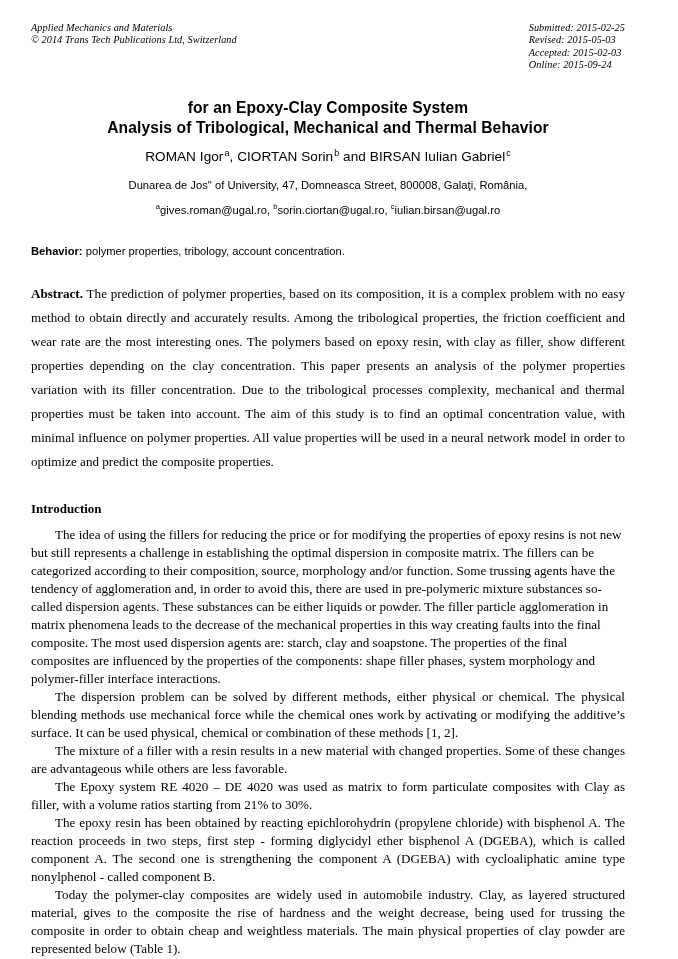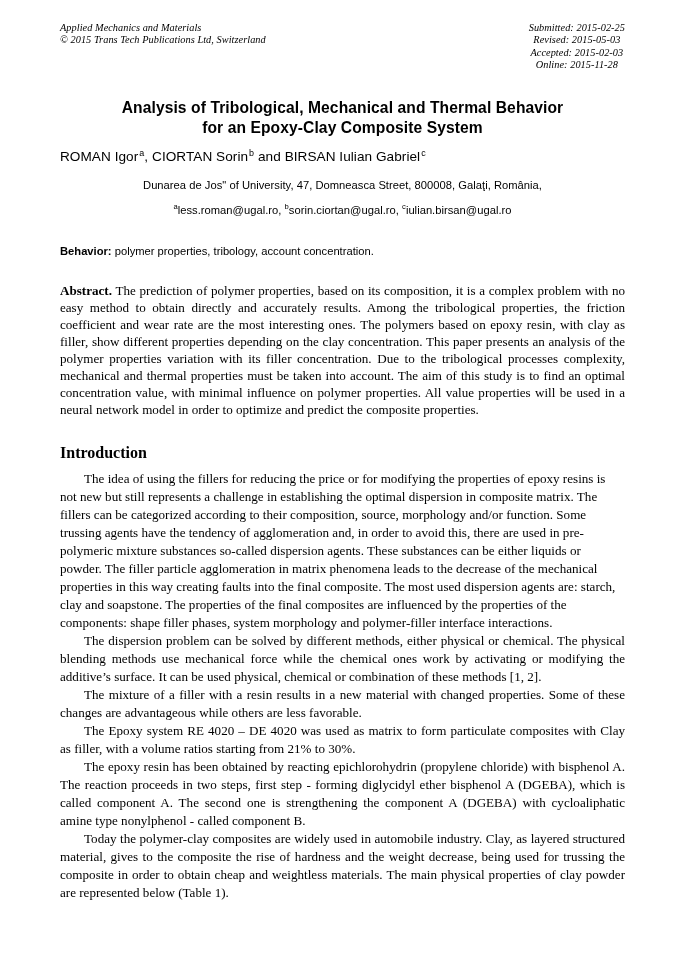--- a/index.html
+++ b/index.html
@@ -15,53 +15,53 @@
     color: #000000;
     -webkit-font-smoothing: antialiased;
   }
 
   .page {
     position: relative;
     width: 678px;
     height: 959px;
     background: #ffffff;
     box-sizing: border-box;
-    padding: 22px 53px 0 60px;
+    padding: 22px 53px 0 31px;
   }
 
   
   .masthead {
     display: flex;
     justify-content: space-between;
     align-items: flex-start;
     font-family: "Liberation Serif", "DejaVu Serif", serif;
     font-style: italic;
     font-size: 10.3px;
     line-height: 12.4px;
     letter-spacing: 0.05px;
   }
   .masthead-left { text-align: left; }
-  .masthead-right { text-align: center; }
+  .masthead-right { text-align: left; }
   .masthead div { white-space: nowrap; }
 
   
   .title {
     margin-top: 26px;
     text-align: center;
     font-family: "Liberation Sans", "DejaVu Sans", sans-serif;
     font-weight: bold;
     font-size: 15.6px;
     line-height: 20px;
     letter-spacing: 0.1px;
   }
   .title-line { display: block; }
 
   
   .authors {
-    text-align: left;
+    text-align: center;
     font-family: "Liberation Sans", "DejaVu Sans", sans-serif;
     font-size: 13.6px;
     line-height: 18px;
     letter-spacing: 0.05px;
   }
   .authors sup {
     font-size: 0.66em;
     vertical-align: super;
     line-height: 0;
     padding-left: 1px;
@@ -97,30 +97,30 @@
     line-height: 15px;
   }
   .keywords .kw-label {
     font-weight: bold;
   }
 
   
   .abstract {
     margin-top: 23px;
     font-size: 13.1px;
-    line-height: 17px;
+    line-height: 24px;
     text-align: justify;
     text-justify: inter-word;
   }
   .abstract .ab-label { font-weight: bold; }
 
   
   .section-heading {
     font-weight: bold;
-    font-size: 16px;
+    font-size: 13px;
     line-height: 17px;
   }
   .sec-introduction { margin-top: 26px; }
   .sec-materials { margin-top: 27px; }
 
   
   .body-p {
     font-size: 13.1px;
     line-height: 18px;
     text-align: justify;
@@ -133,43 +133,43 @@
   .sec-materials + .body-p { margin-top: 9px; }
 </style>
 </head>
 <body>
 
 <div class="page">
 
   <div class="masthead">
     <div class="masthead-left">
       <div>Applied Mechanics and Materials</div>
-      <div>© 2015 Trans Tech Publications Ltd, Switzerland</div>
+      <div>© 2014 Trans Tech Publications Ltd, Switzerland</div>
     </div>
     <div class="masthead-right">
       <div>Submitted: 2015-02-25</div>
       <div>Revised: 2015-05-03</div>
       <div>Accepted: 2015-02-03</div>
-      <div>Online: 2015-11-28</div>
+      <div>Online: 2015-09-24</div>
     </div>
   </div>
 
   <h1 class="title">
+    <span class="title-line">for an Epoxy-Clay Composite System</span>
     <span class="title-line">Analysis of Tribological, Mechanical and Thermal Behavior</span>
-    <span class="title-line">for an Epoxy-Clay Composite System</span>
   </h1>
 
   <div class="authors">
     <span>ROMAN Igor</span><sup>a</sup><span>, </span><span>CIORTAN Sorin</span><sup>b</sup><span> and </span><span>BIRSAN Iulian Gabriel</span><sup>c</sup>
   </div>
 
   <div class="affiliation">Dunarea de Jos" of University, 47, Domneasca Street, 800008, Galaţi, România,</div>
 
   <div class="emails">
-    <sup>a</sup><span>less.roman@ugal.ro, </span><sup>b</sup><span>sorin.ciortan@ugal.ro, </span><sup>c</sup><span>iulian.birsan@ugal.ro</span>
+    <sup>a</sup><span>gives.roman@ugal.ro, </span><sup>b</sup><span>sorin.ciortan@ugal.ro, </span><sup>c</sup><span>iulian.birsan@ugal.ro</span>
   </div>
 
   <div class="keywords">
     <span class="kw-label">Behavior:</span><span> polymer properties, tribology, account concentration.</span>
   </div>
 
   <div class="abstract">
     <span class="ab-label">Abstract.</span><span> The prediction of polymer properties, based on its composition, it is a complex problem with no easy method to obtain directly and accurately results. Among the tribological properties, the friction coefficient and wear rate are the most interesting ones. The polymers based on epoxy resin, with clay as filler, show different properties depending on the clay concentration. This paper presents an analysis of the polymer properties variation with its filler concentration. Due to the tribological processes complexity, mechanical and thermal properties must be taken into account. The aim of this study is to find an optimal concentration value, with minimal influence on polymer properties. All value properties will be used in a neural network model in order to optimize and predict the composite properties.</span>
   </div>
 

